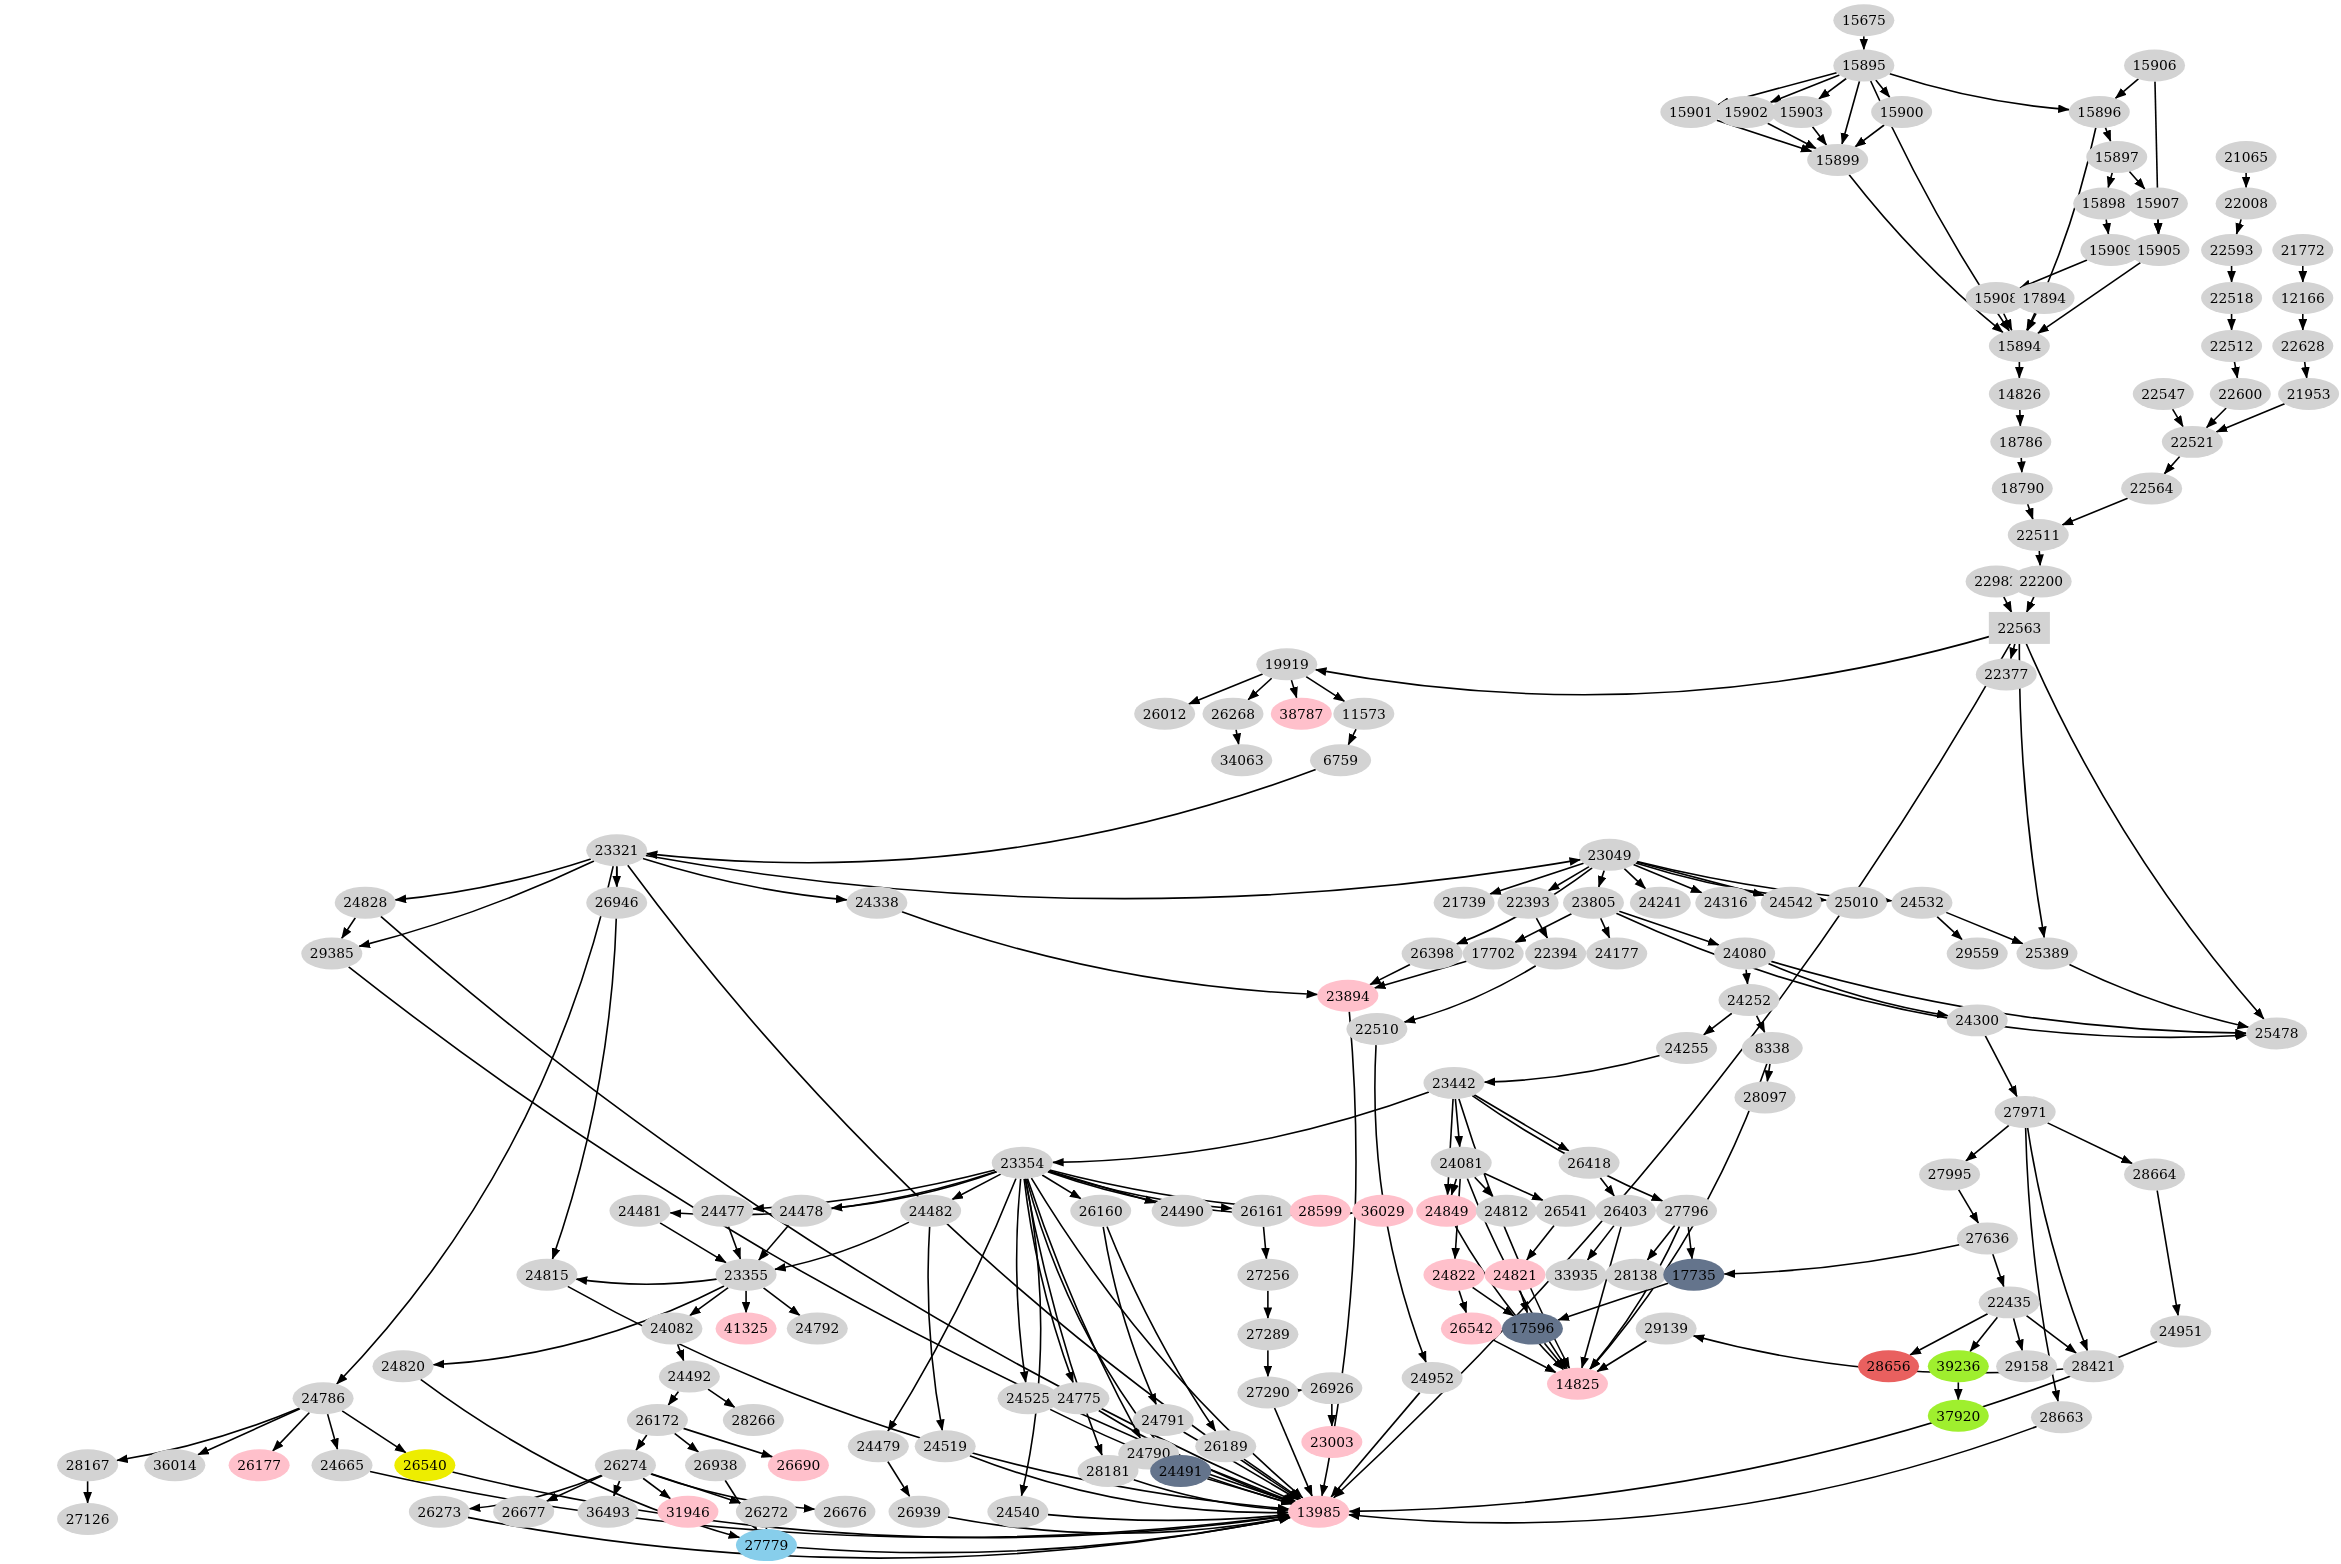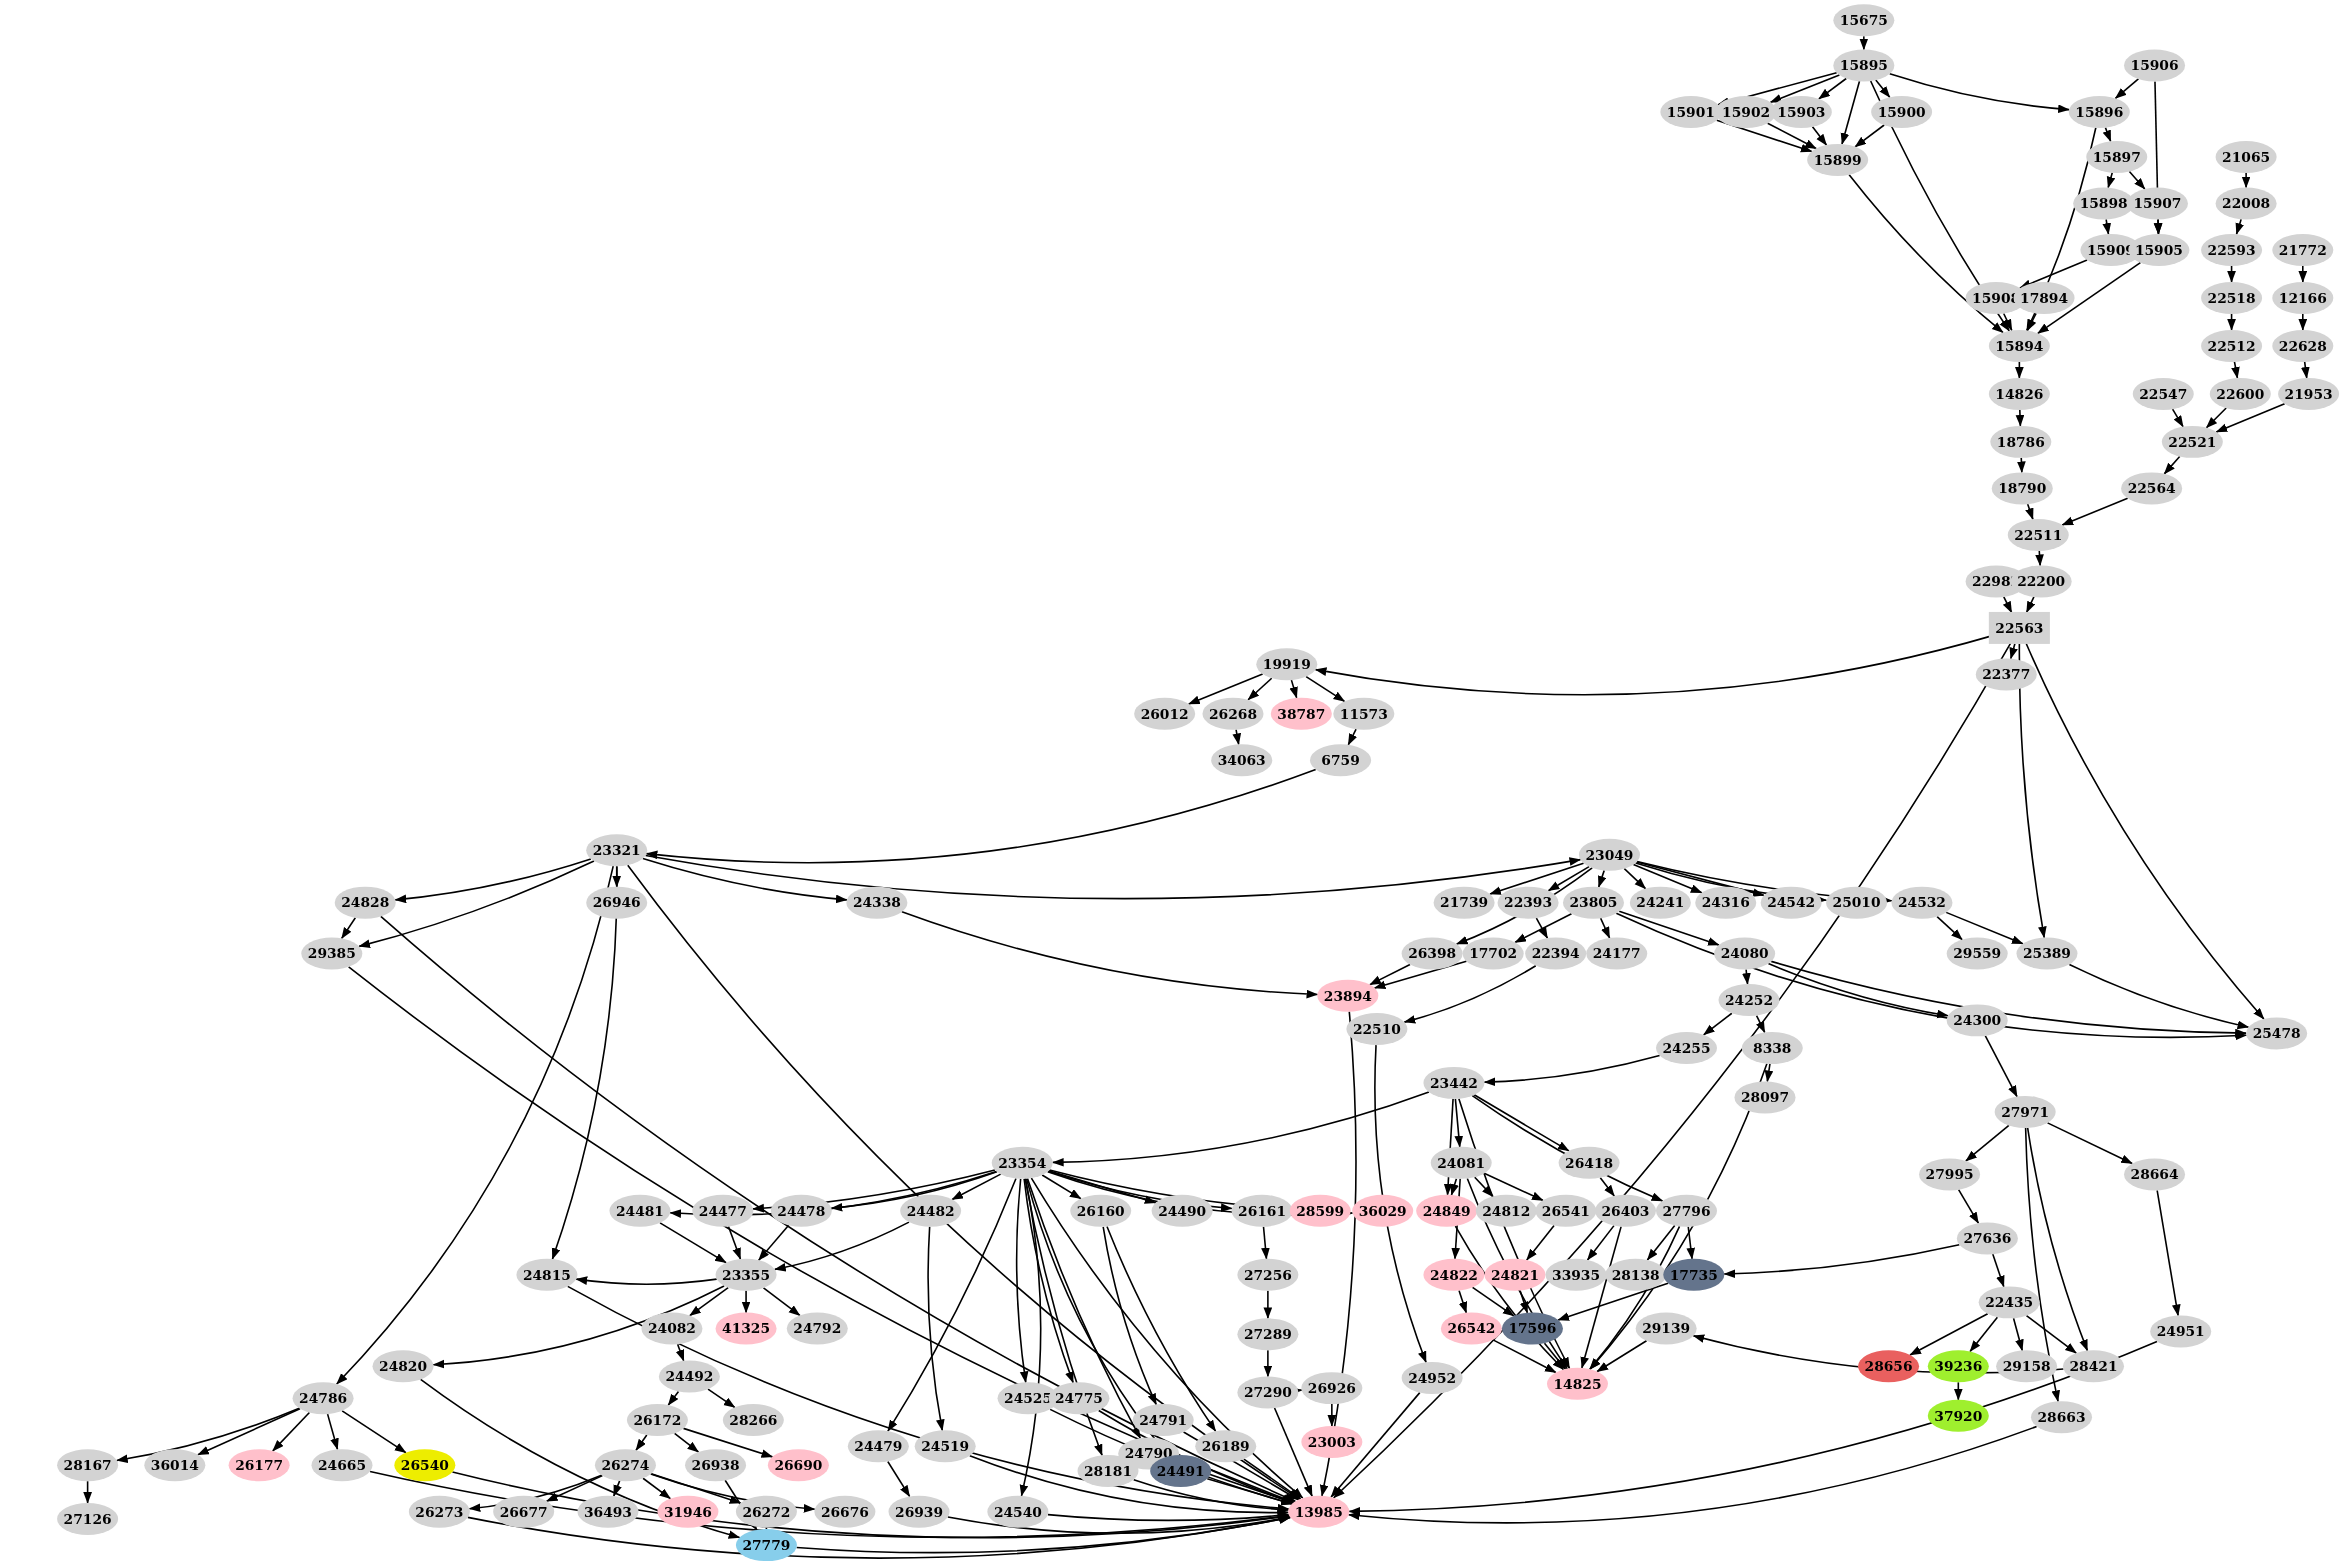--- a/index.html
+++ b/index.html
@@ -1,17 +1,17 @@
 <!DOCTYPE html>
 <html style="font-size:7.8px"><head>
 <meta charset="utf-8">
 <style>
   html,body{margin:0;padding:0;background:#ffffff;}
   body{font-family:"DejaVu Serif", serif;}
-  #graph-wrap{width:100vw;height:100vh;overflow:hidden;font-weight:bold;}
+  #graph-wrap{width:100vw;height:100vh;overflow:hidden;}
   svg{display:block;width:100%;height:100%;}
   .node-label{font-family:"DejaVu Serif", serif; fill:#000; text-anchor:middle; pointer-events:none;}
   .edge{fill:none; stroke:#000; stroke-width:1.1;}
 </style>
 </head>
 <body>
 
 <div id="graph-wrap">
   <svg id="graph-svg" viewBox="0 0 1610 1076" preserveAspectRatio="xMidYMid meet" xmlns="http://www.w3.org/2000/svg">
     <defs>

